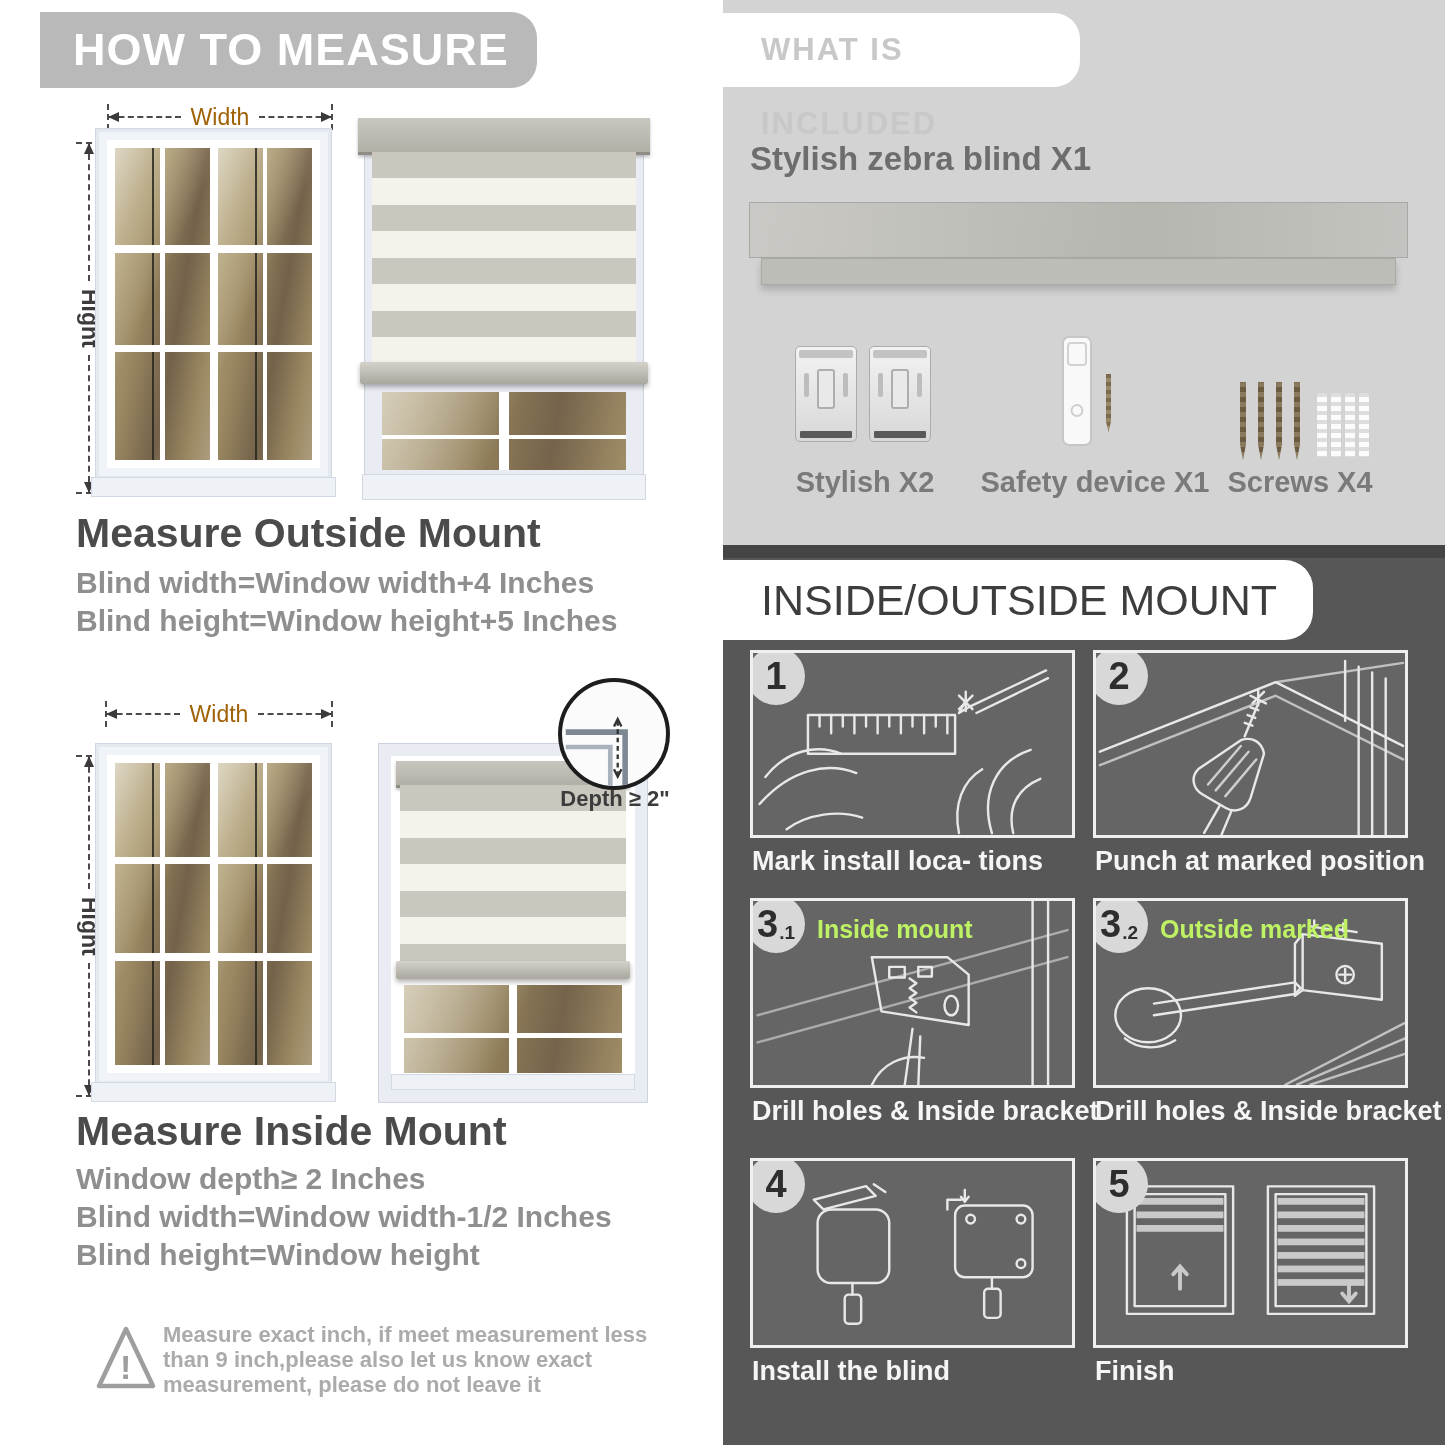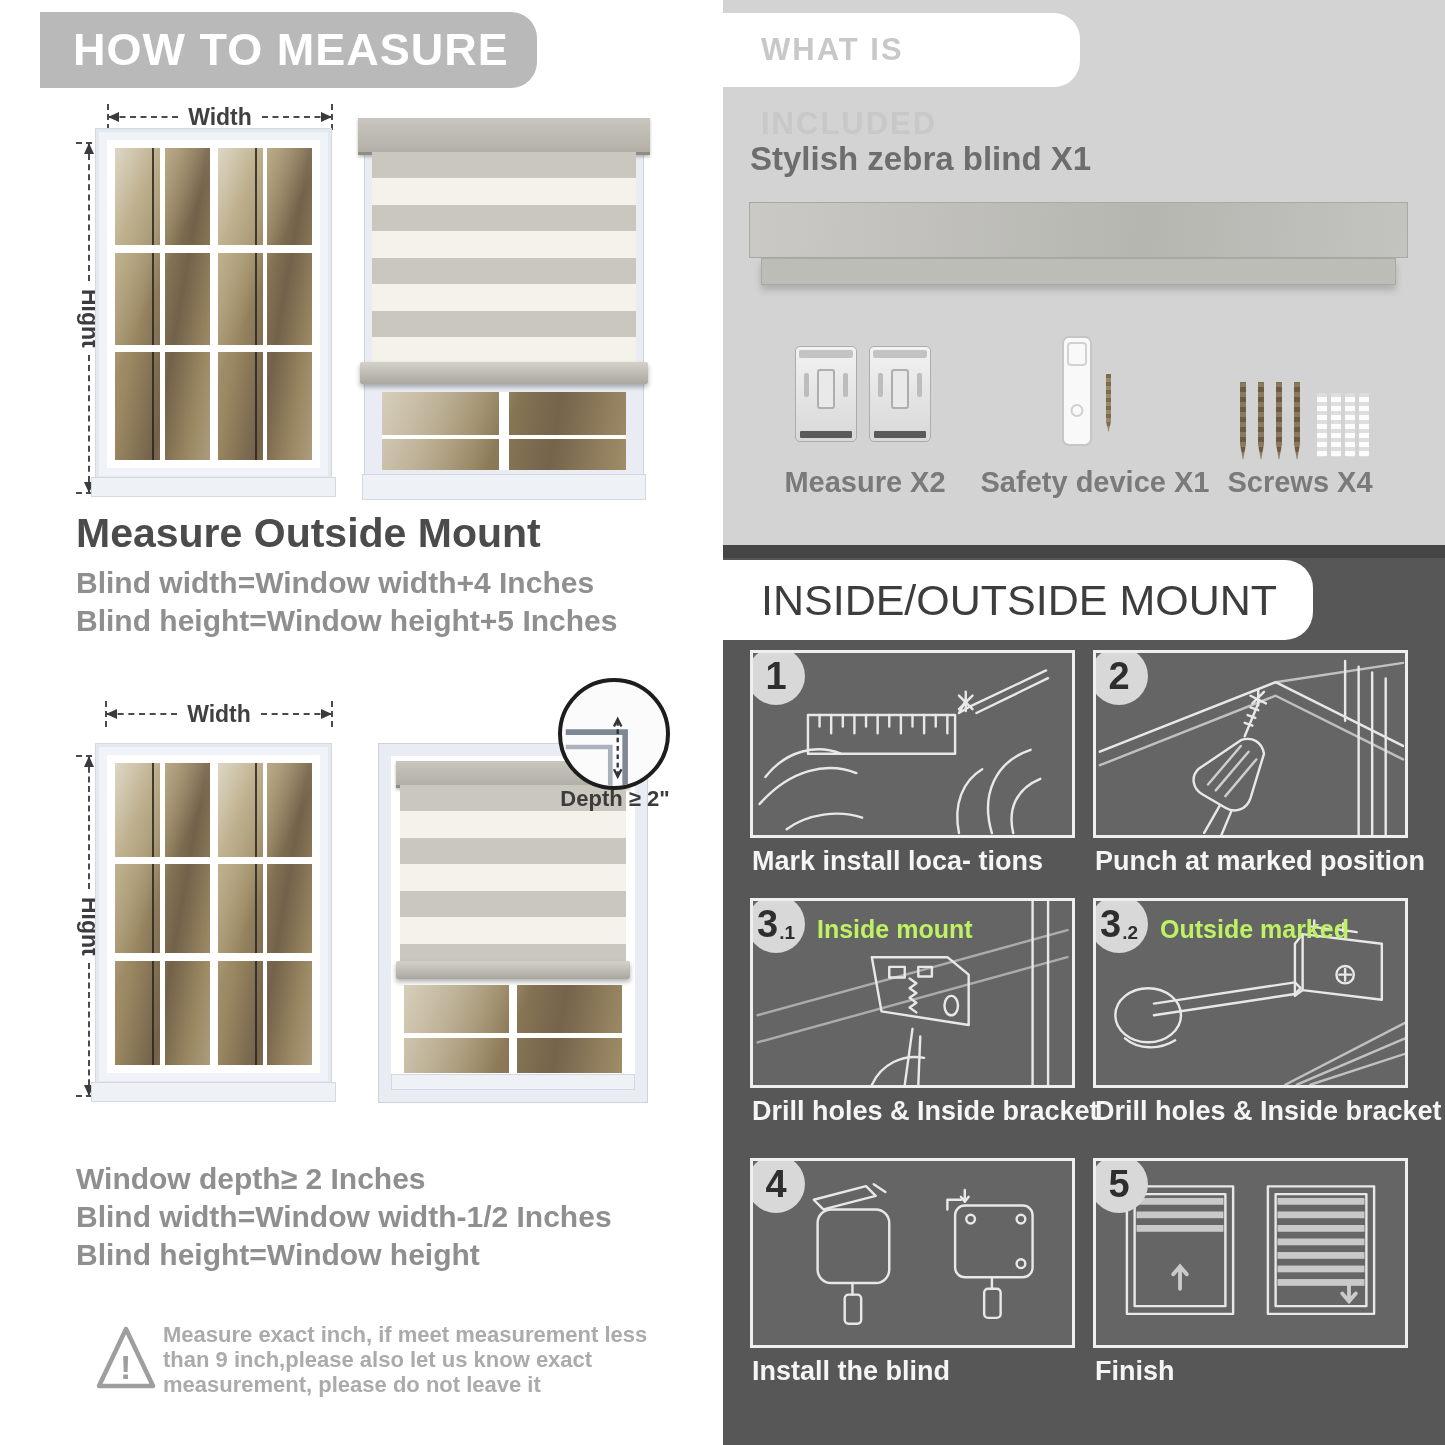--- a/index.html
+++ b/index.html
@@ -13,21 +13,21 @@
           letter-spacing:1px;box-sizing:border-box;margin-left:40px;}
 
   
   .hdim{display:flex;align-items:center;height:26px;}
   .htick{width:0;height:26px;border-left:2px dashed #4a4a4a;}
   .hseg{flex:1;height:0;border-top:2px dashed #4a4a4a;position:relative;}
   .hseg.l::before{content:"";position:absolute;left:-1px;top:-6px;border:5px solid transparent;
                   border-left:0;border-right:11px solid #3a3a3a;}
   .hseg.r::after{content:"";position:absolute;right:-1px;top:-6px;border:5px solid transparent;
                  border-right:0;border-left:11px solid #3a3a3a;}
-  .hlabel{padding:0 10px;font-size:23px;font-weight:700;color:#404040;white-space:nowrap;}
+  .hlabel{padding:0 10px;font-size:23px;font-weight:400;color:#a16207;white-space:nowrap;}
   .vdim{display:flex;flex-direction:column;align-items:center;width:26px;}
   .vtick{height:0;width:26px;border-top:2px dashed #4a4a4a;}
   .vseg{flex:1;width:0;border-left:2px dashed #4a4a4a;position:relative;}
   .vseg.t::before{content:"";position:absolute;top:-1px;left:-6px;border:5px solid transparent;
                   border-top:0;border-bottom:11px solid #3a3a3a;}
   .vseg.b::after{content:"";position:absolute;bottom:-1px;left:-6px;border:5px solid transparent;
                  border-bottom:0;border-top:11px solid #3a3a3a;}
   .vlabel{writing-mode:vertical-rl;font-size:23px;font-weight:700;color:#3c3c3c;padding:8px 0;}
 
   
@@ -202,20 +202,21 @@
   <div class="abs mag">
     <svg viewBox="0 0 112 112" width="104" height="104">
       <path d="M4 54 H68 V112" stroke="#7e8894" stroke-width="6" fill="none"></path>
       <path d="M4 70 H52 V112" stroke="#aab2bd" stroke-width="5" fill="none"></path>
       <path d="M60 42 V100" stroke="#333" stroke-width="2.5" stroke-dasharray="5 4" fill="none"></path>
       <path d="M56 48 l4 -8 4 8 M56 94 l4 8 4 -8" stroke="#333" stroke-width="2.5" fill="none"></path>
     </svg>
   </div>
   <div class="abs depthlabel">Depth ≥ 2"</div>
 
+  <div class="abs sec-title" style="left:76px;top:1108px;">Measure Inside Mount</div>
   <div class="abs sec-line" style="left:76px;top:1162px;">Window depth≥ 2 Inches</div>
   <div class="abs sec-line" style="left:76px;top:1200px;">Blind width=Window width-1/2 Inches</div>
   <div class="abs sec-line" style="left:76px;top:1238px;">Blind height=Window height</div>
 
   <svg class="abs" style="left:95px;top:1322px;" width="62" height="72" viewBox="0 0 62 72">
     <path d="M31 7 L58 64 H4 Z" fill="none" stroke="#9e9e9e" stroke-width="4.5" stroke-linejoin="round"></path>
   </svg>
   <div class="abs warn-mark">!</div>
   <div class="abs warn-text" style="left:163px;top:1322px;">Measure exact inch, if meet measurement less than 9 inch,please also let us know exact measurement, please do not leave it</div>
 
@@ -243,21 +244,21 @@
 
   <div class="screw" style="left:1240px;"></div>
   <div class="screw" style="left:1258px;"></div>
   <div class="screw" style="left:1276px;"></div>
   <div class="screw" style="left:1294px;"></div>
   <div class="anchor" style="left:1316px;"></div>
   <div class="anchor" style="left:1330px;"></div>
   <div class="anchor" style="left:1344px;"></div>
   <div class="anchor" style="left:1358px;"></div>
 
-  <div class="itemlabel" style="left:770px;width:190px;">Measure X2</div>
+  <div class="itemlabel" style="left:770px;width:190px;">Stylish X2</div>
   <div class="itemlabel" style="left:975px;width:240px;">Safety device X1</div>
   <div class="itemlabel" style="left:1215px;width:170px;">Screws X4</div>
 
   <div class="abs darkstrip"></div>
   <div class="abs darksection"></div>
   <div class="abs whiteheader2">
     <span>INSIDE/OUTSIDE MOUNT</span>
   </div>
 
   <div class="step" style="left:750px;top:650px;width:325px;height:188px;">

